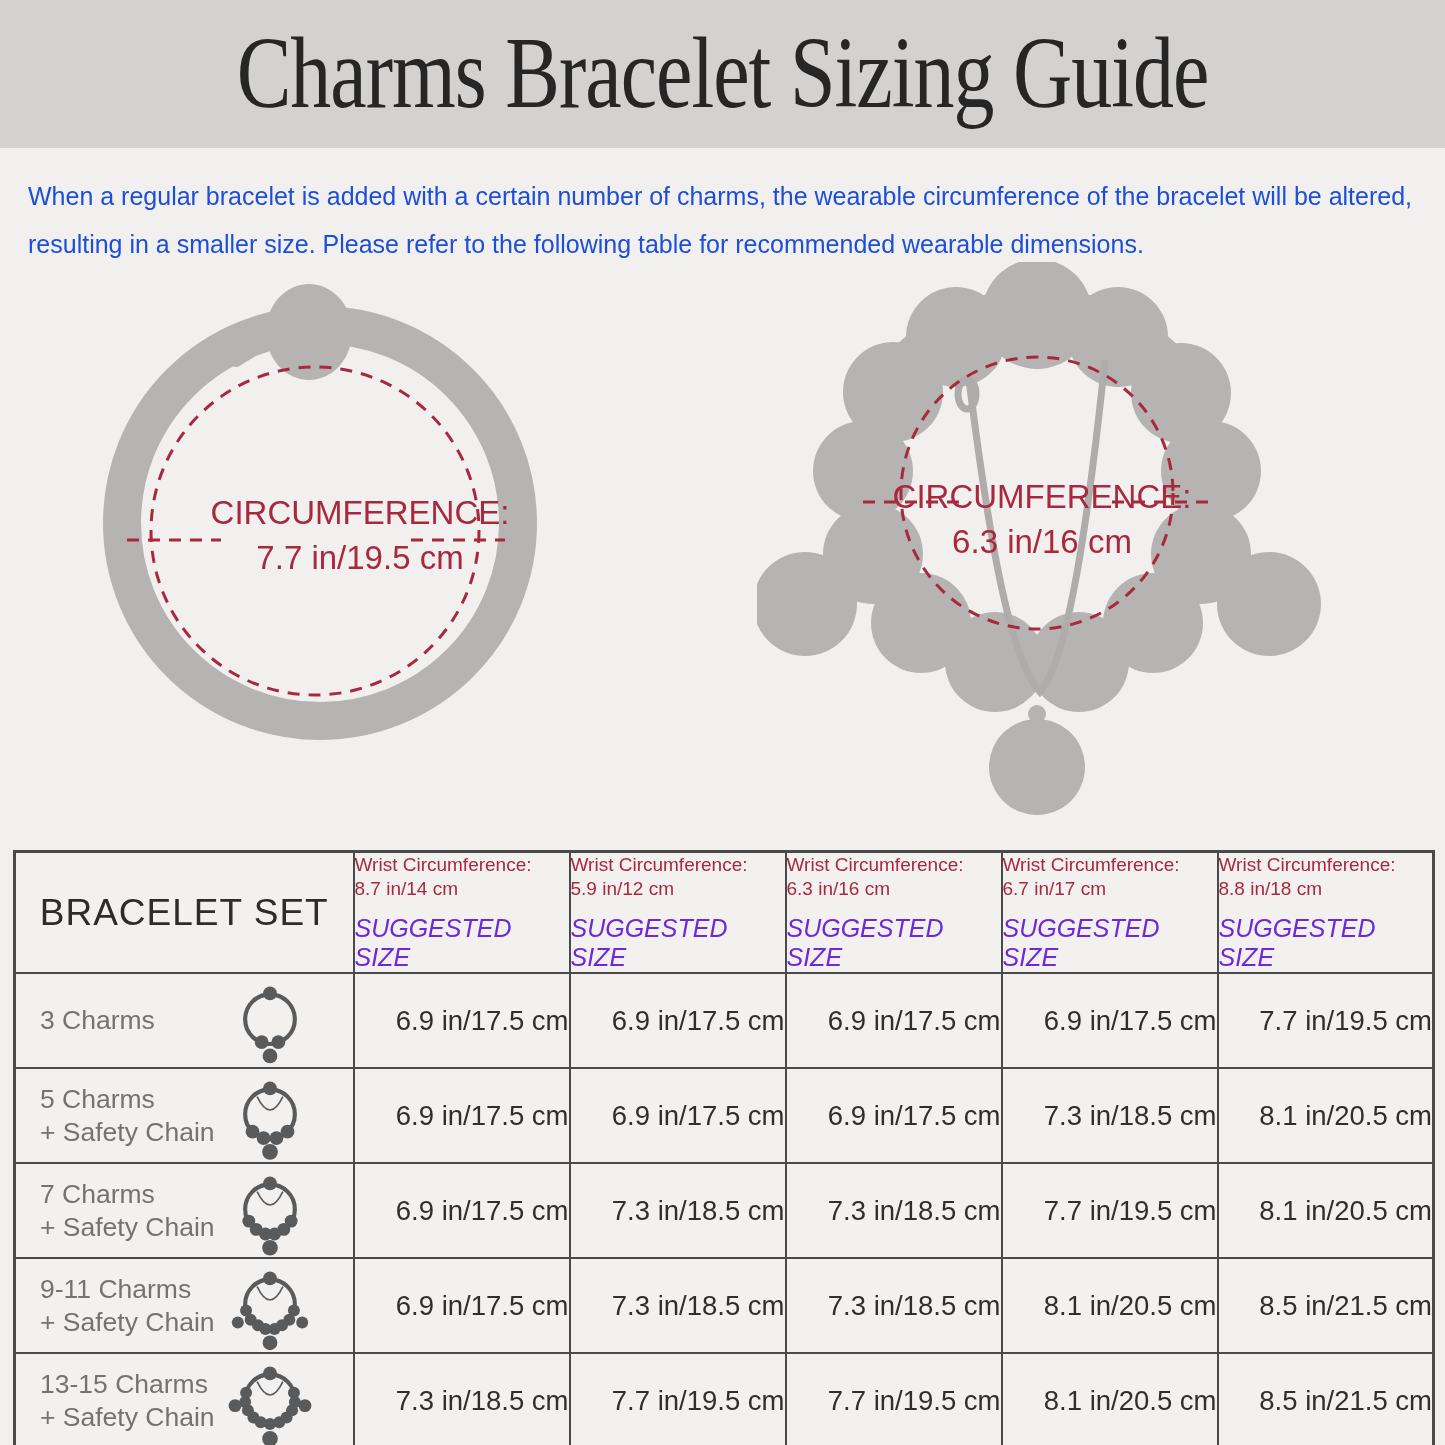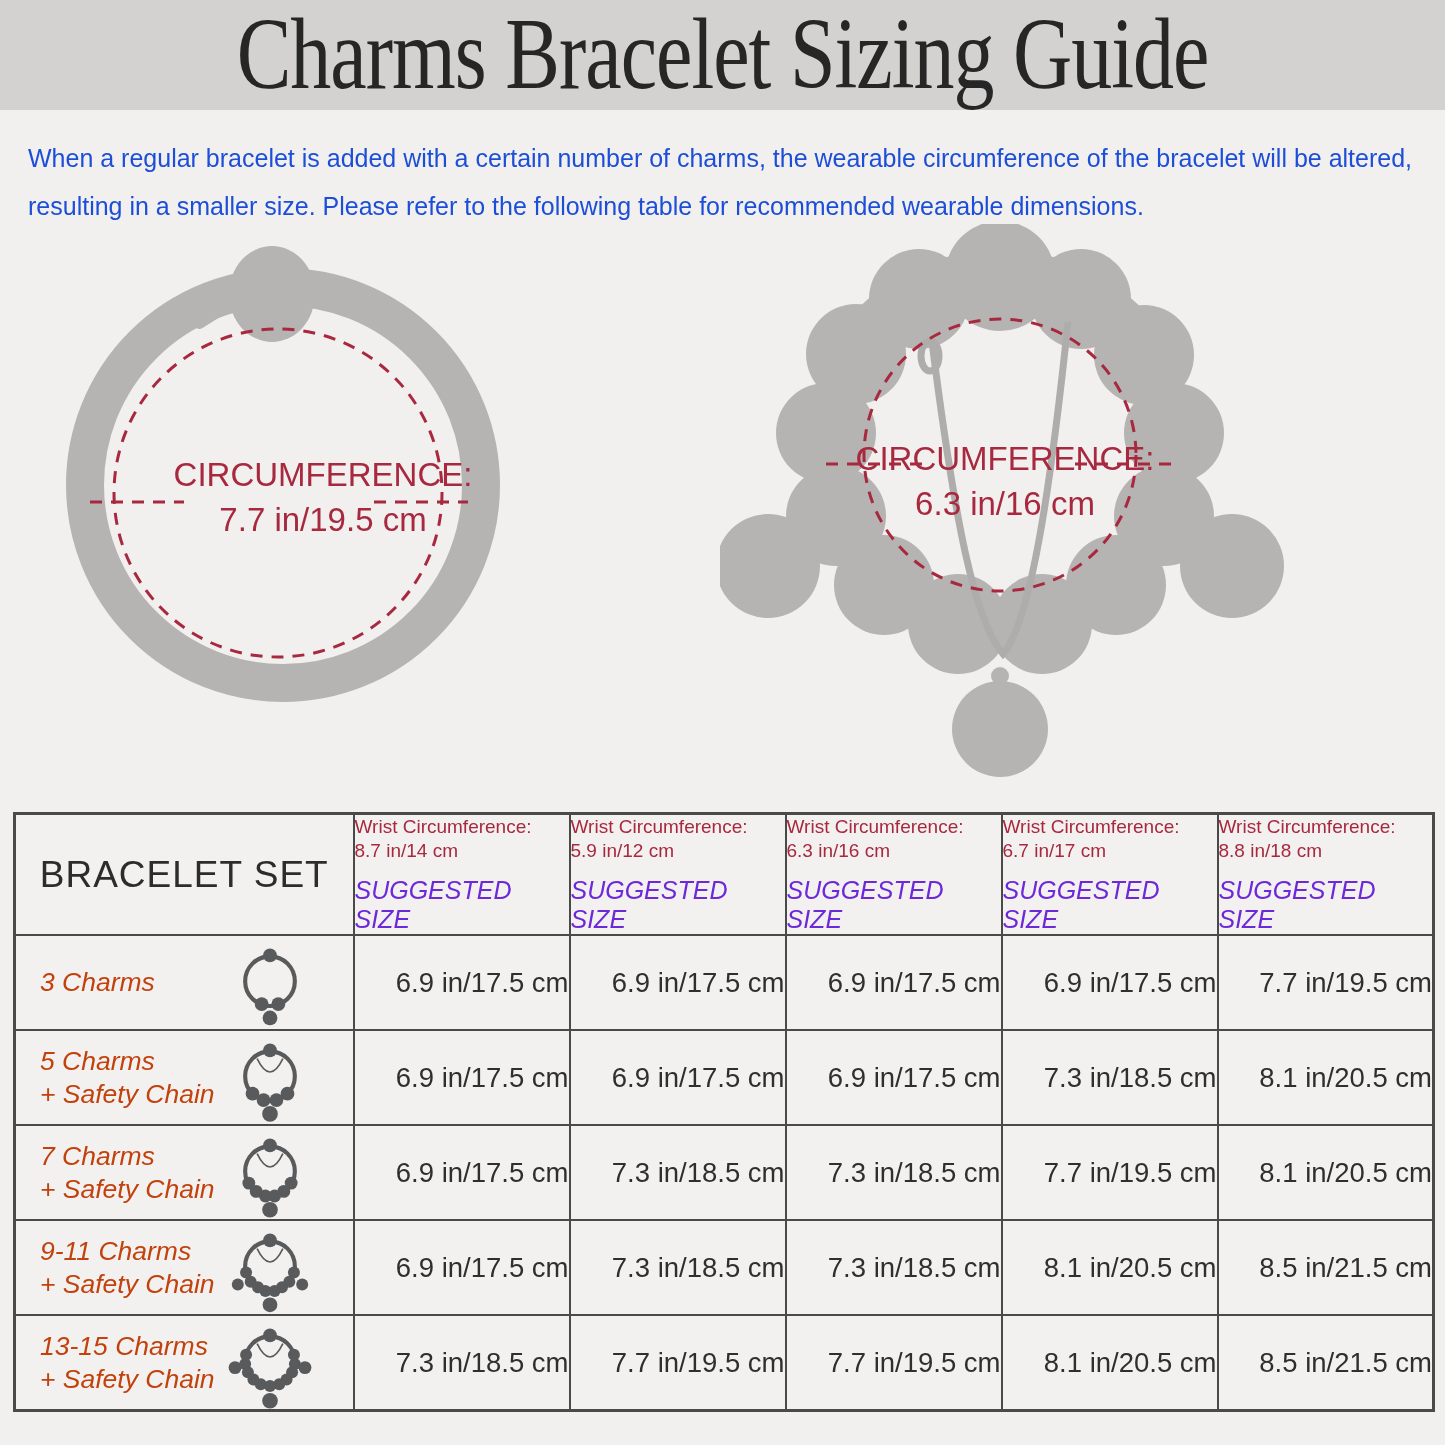--- a/index.html
+++ b/index.html
@@ -1,43 +1,43 @@
 <!DOCTYPE html>
 <html><head>
 <meta charset="utf-8">
 <style>
   html,body{margin:0;padding:0;background:#f1f0ee;}
   .canvas{position:relative;width:1445px;height:1445px;background:#f1f0ee;
           font-family:"Liberation Sans",sans-serif;overflow:hidden;}
 
   
-  .masthead{height:110px;background:#d3d2d1;display:flex;align-items:center;justify-content:center;}
+  .masthead{height:148px;background:#d3d2d1;display:flex;align-items:center;justify-content:center;}
   .masthead h1{margin:0;font-family:"Liberation Serif",serif;font-weight:500;font-size:82px;
                color:#262626;transform:scaleY(1.24);letter-spacing:-1px;white-space:nowrap;}
 
   
   .intro{margin:24px 9px 0 28px;font-size:25px;line-height:48px;color:#1d4ed8;}
 
   
-  .diagrams{position:relative;height:572px;}
+  .diagrams{position:relative;height:572px;margin-left:37px;}
   .diagrams svg{position:absolute;}
   .circ-label{position:absolute;text-align:center;color:#a8293f;font-size:33px;line-height:45px;}
 
   
   .sizing-table{margin:10px 13px 0;border-collapse:collapse;width:1419px;table-layout:fixed;
                 border:3px solid #4a4a4a;background:#f2f1ef;}
   .sizing-table th,.sizing-table td{border:2.5px solid #4a4a4a;padding:0;}
   tr.head-row{height:92px;}
   tr.data-row{height:93px;}
   th.bracelet-set{font-size:37px;font-weight:400;color:#2c2c2c;letter-spacing:1px;text-align:center;}
   .wrist-head{text-align:left;font-weight:400;vertical-align:top;padding:8px 4px 6px 12px;}
   .wrist-line{color:#a8293f;font-size:19px;line-height:24px;}
   .suggested{color:#6d28d9;font-size:25px;margin-top:13px;font-style:italic;}
   .set-wrap{display:flex;align-items:center;height:93px;padding:0 14px 0 24px;}
-  .set-label{flex:1;font-size:26.5px;color:#c2410c;line-height:33px;font-style:italic;}
+  .set-label{flex:1;font-size:26.5px;color:#737373;line-height:33px;}
   .row-icon{width:86px;height:92px;flex:none;margin-right:26px;}
   .size-cell{text-align:right;font-size:27.5px;color:#2f2f2f;}
   .sil{fill:#b5b4b2;}
   .icon-stroke{stroke:#595a5c;fill:none;}
   .icon-fill{fill:#595a5c;}
 </style>
 </head>
 <body>
 
 <div class="canvas">

